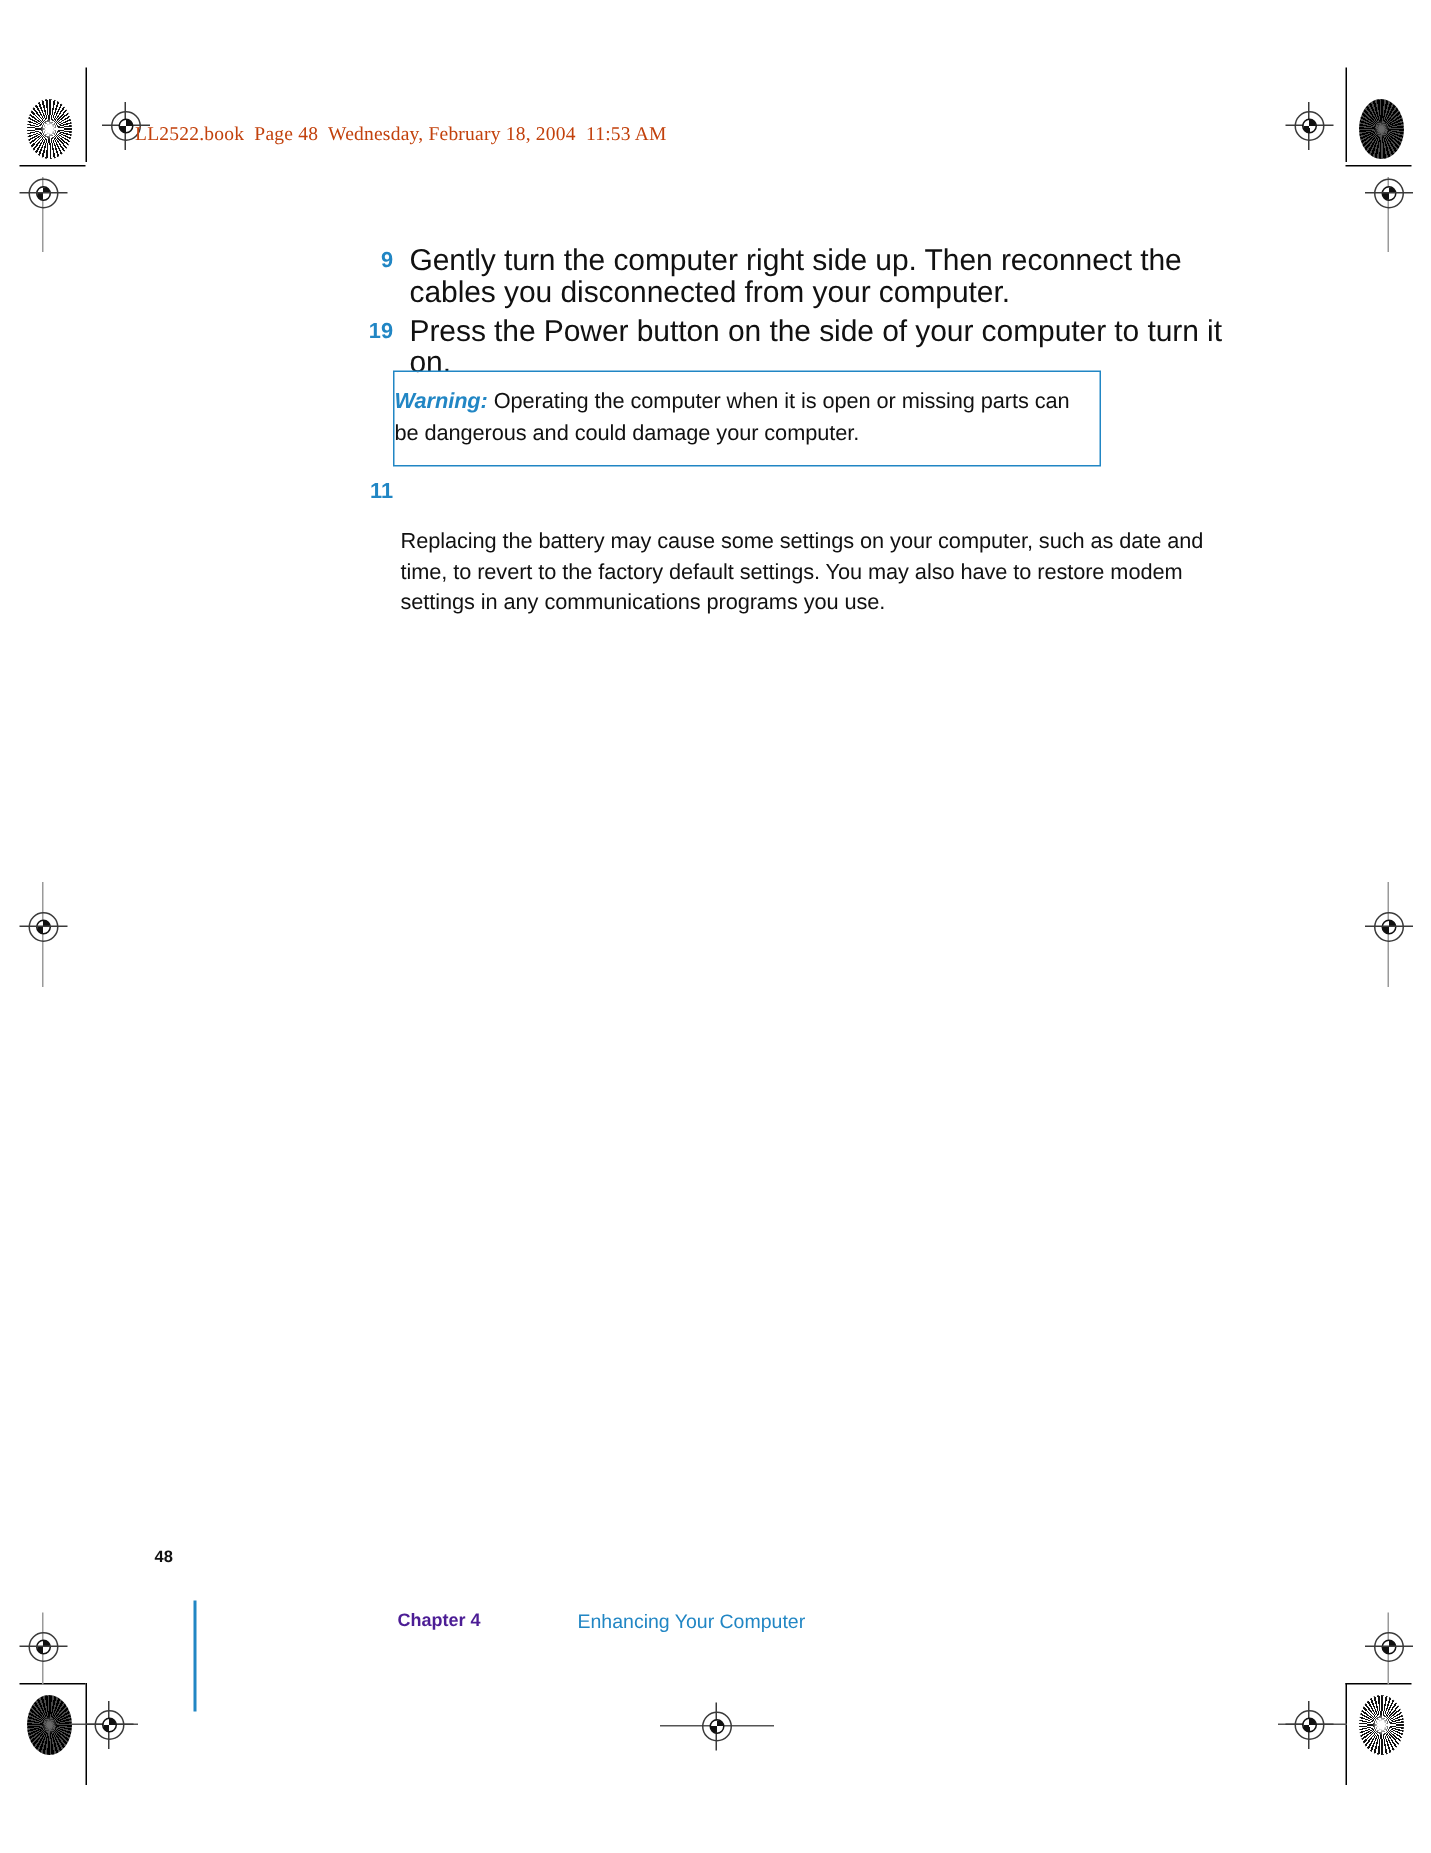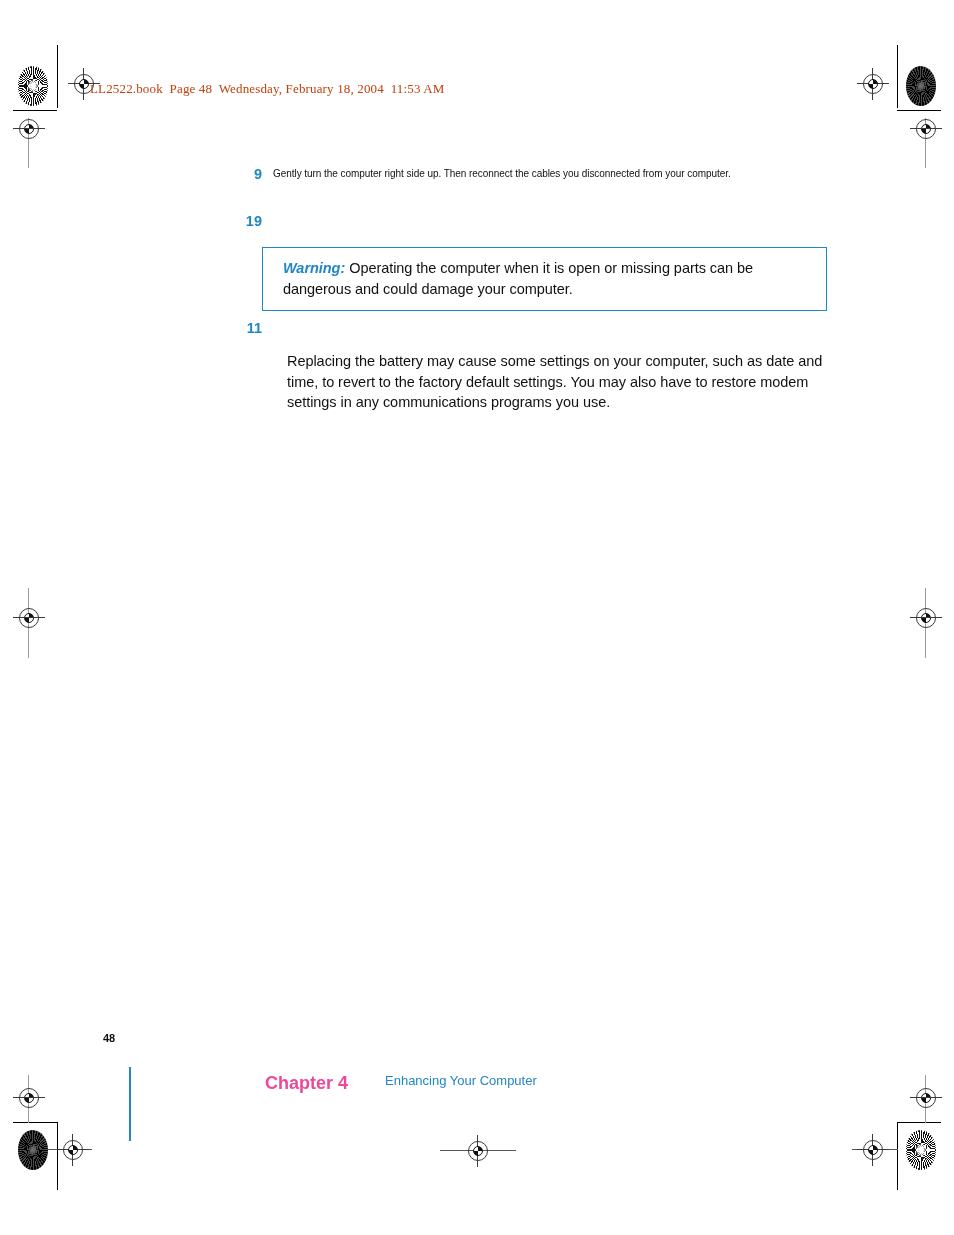--- a/index.html
+++ b/index.html
@@ -134,55 +134,54 @@
     font-size: 14.5px;
     font-weight: 600;
     width: 22px;
     text-align: right;
     flex: 0 0 22px;
     line-height: 20.5px;
     padding-top: 0px;
   }
   .step-body {
     color: #111111;
-    font-size: 10px;
+    font-size: 20px;
     line-height: 20.5px;
     margin-left: 11px;
     letter-spacing: -0.05px;
   }
   .step-body.narrow { width: 545px; }
 
   .warning-box {
     position: absolute;
     left: 262px;
     top: 247px;
-    width: 565px;
+    width: 472px;
     box-sizing: border-box;
     border: 1px solid #2186c4;
-    padding: 10px 13px 11px 20px;
+    padding: 10px 13px 11px 0;
   }
   .warning-text {
     font-size: 14.5px;
     line-height: 20.5px;
     color: #111111;
     letter-spacing: -0.05px;
   }
   .warning-label {
     color: #2186c4;
     font-style: italic;
     font-weight: 600;
   }
 
   .para {
     position: absolute;
     color: #111111;
     font-size: 14.5px;
     line-height: 20.5px;
     letter-spacing: -0.05px;
-    margin-left: 20px;
   }
 
   
   .footer-pageno {
     position: absolute;
     left: 103px;
     top: 1032px;
     font-size: 11px;
     font-weight: bold;
     color: #111111;
@@ -192,23 +191,23 @@
     left: 129px;
     top: 1067px;
     width: 2px;
     height: 74px;
     background: #2186c4;
   }
   .footer-chapter {
     position: absolute;
     left: 265px;
     top: 1073px;
-    font-size: 18px;
+    font-size: 12px;
     font-weight: bold;
-    color: #ec4899;
+    color: #4c1d95;
     white-space: nowrap;
   }
   .footer-title {
     position: absolute;
     left: 337px;
     top: 1073px;
     font-size: 13px;
     color: #2186c4;
     white-space: nowrap;
     margin-left: 48px;
@@ -312,20 +311,21 @@
 
 <div class="content">
 
   <div class="step" style="left:240px; top:164px; width:580px;">
     <div class="step-num">9</div>
     <div class="step-body narrow">Gently turn the computer right side up. Then reconnect the cables you disconnected from your computer.</div>
   </div>
 
   <div class="step" style="left:240px; top:211px; width:580px;">
     <div class="step-num">19</div>
+    <div class="step-body">Press the Power button on the side of your computer to turn it on.</div>
   </div>
 
   <div class="warning-box">
     <div class="warning-text">
       <span class="warning-label">Warning:</span><span> Operating the computer when it is open or missing parts can be dangerous and could damage your computer.</span>
     </div>
   </div>
 
   <div class="step" style="left:240px; top:318px; width:580px;">
     <div class="step-num">11</div>

